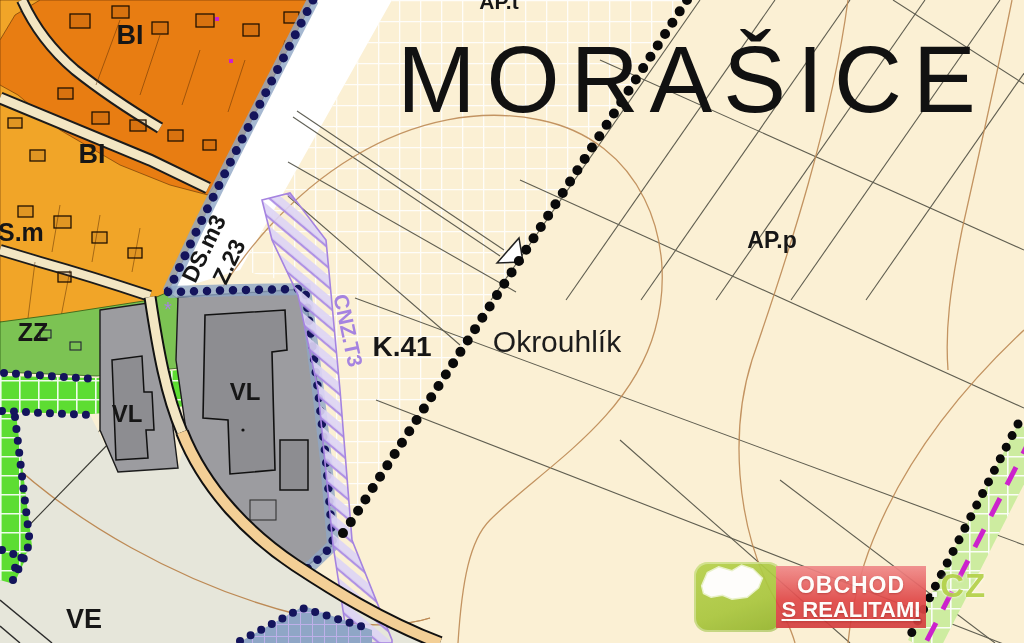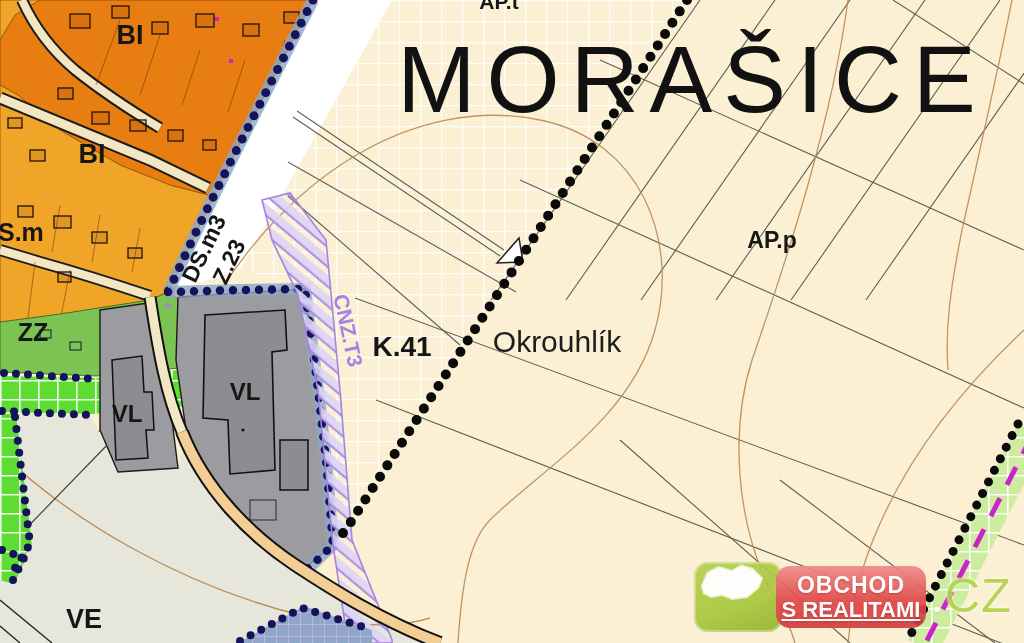--- a/index.html
+++ b/index.html
@@ -11,28 +11,28 @@
   .lbl-reg{font-weight:normal;fill:#1c1c1c;}
   .lbl-purple{font-weight:bold;fill:var(--purple-hatch,#a583e0);}
   
   #logo{position:absolute;left:694px;top:559px;width:322px;height:82px;
         opacity:.92;display:flex;align-items:flex-start;}
   #logo .tile{width:88px;height:70px;border-radius:14px;margin-top:3px;
         background:linear-gradient(160deg,#b6d14d,var(--logo-green,#a9c63e) 60%,#93b32c);
         display:flex;align-items:center;justify-content:center;
         box-shadow:inset 0 0 0 2px rgba(255,255,255,.35);}
   #logo .banner{width:150px;height:62px;margin-left:-6px;margin-top:7px;
-        border-radius:14px;z-index:2;
+        border-radius:0;z-index:2;
         background:linear-gradient(180deg,#f08a8a,var(--logo-red,#e04848) 55%,#d43f3f);
         color:#fff;font-weight:bold;text-align:center;
         display:flex;flex-direction:column;justify-content:center;line-height:1.08;
         text-shadow:0 1px 2px rgba(120,0,0,.35);}
   #logo .banner .l1{font-size:23px;letter-spacing:1px;}
   #logo .banner .l2{font-size:22px;text-decoration:underline;}
-  #logo .cz{margin-left:4px;margin-top:8px;font-size:49px;font-weight:normal;
+  #logo .cz{margin-left:4px;margin-top:8px;font-size:33px;font-weight:bold;
         color:#b4d14a;text-shadow:0 0 3px #fff,0 0 1px #fff;letter-spacing:1px;}
   #logo .cz .dot{color:#ffffff;text-shadow:0 0 3px rgba(0,0,0,.2);}
 </style>
 </head>
 <body>
 
 <div id="stage">
 
 <svg width="1024" height="643" viewBox="0 0 1024 643">
   <defs>

